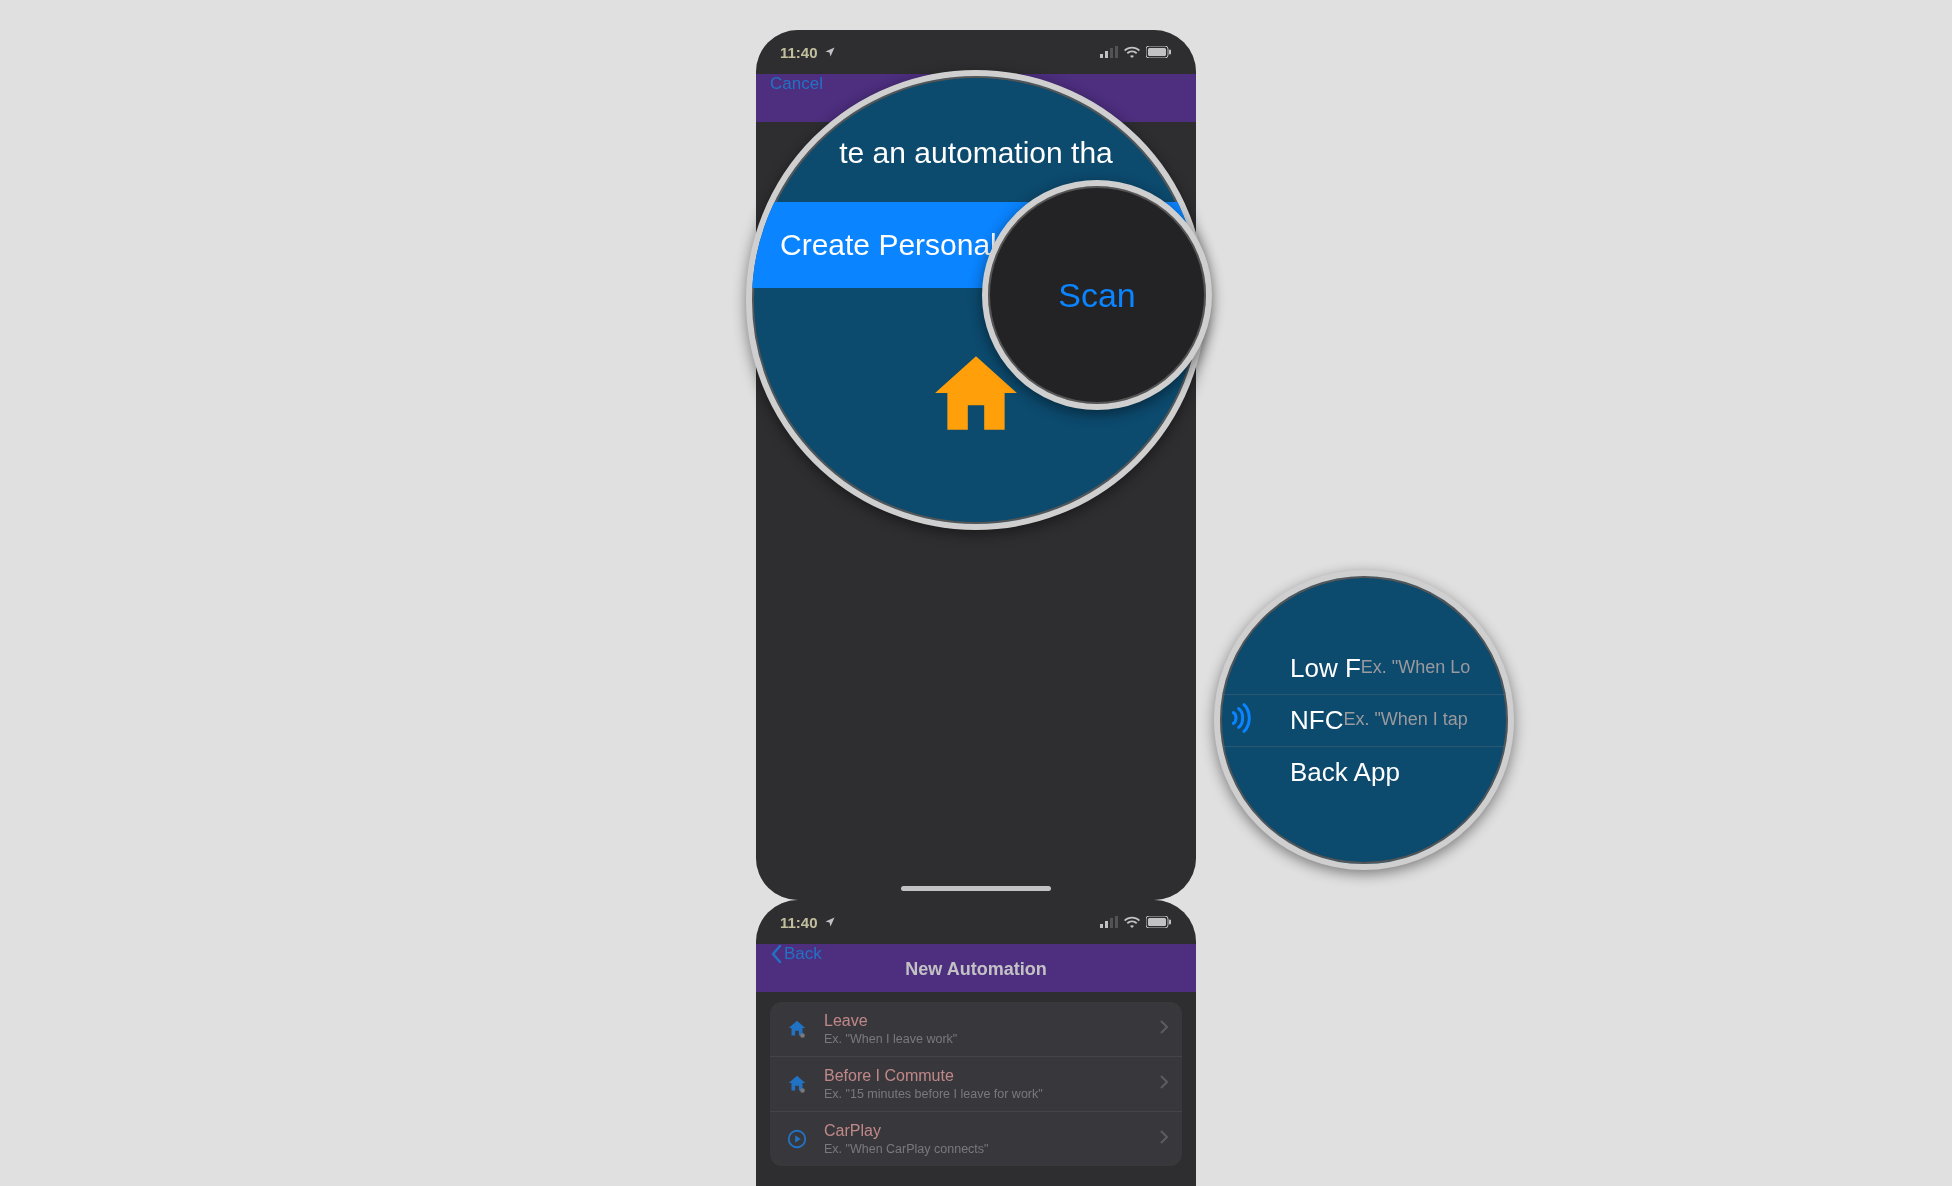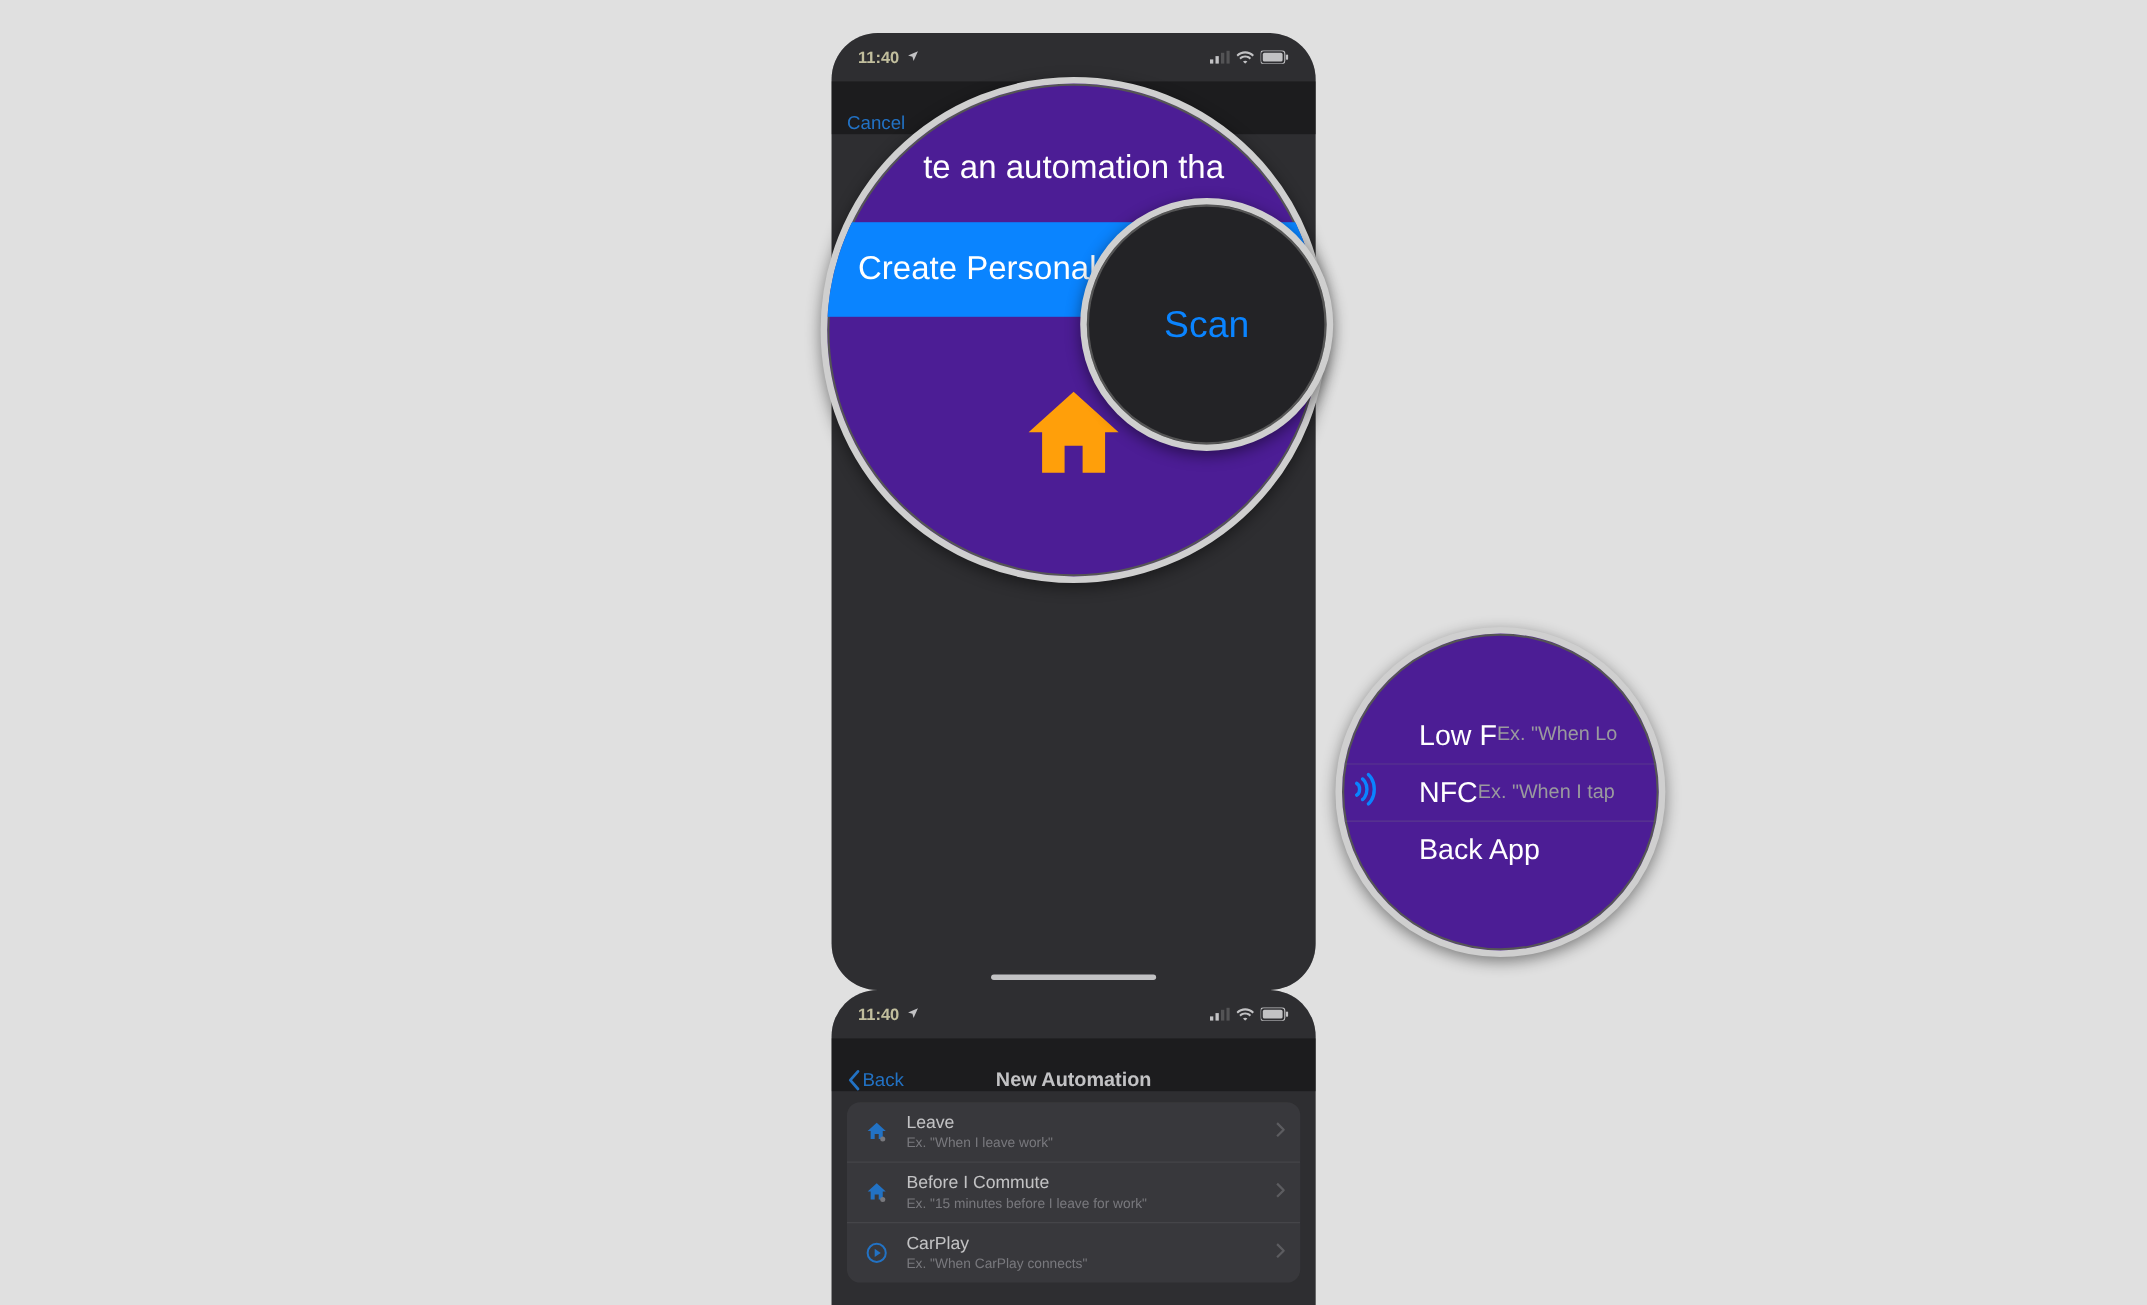--- a/index.html
+++ b/index.html
@@ -29,25 +29,25 @@
     padding: 0 24px;
     color: #fef9c3;
     font-size: 15px;
     font-weight: 600;
   }
   .status-left { display:flex; align-items:center; gap:6px;}
   .status-right { display:flex; align-items:center; gap:6px; }
   .signal svg, .wifi svg, .battery svg { display:block; }
   .nav {
     display:flex;
-    align-items:flex-end;
+    align-items:flex-start;
     justify-content:space-between;
     height:48px;
     padding: 0 14px;
-    background:#000000;
+    background:#4c1d95;
     color:#fff;
   }
   .nav .side { width: 90px; display:flex; align-items:center; }
   .nav .side.right { justify-content:flex-end; }
   .nav .title { font-size: 18px; font-weight:600;margin-top:15px; }
   .nav .blue { color:#0a84ff; font-size:17px; display:flex; align-items:center; gap:2px;}
 
   .content { padding: 10px 0 0 0; overflow:hidden; height: calc(100% - 92px); position:relative; }
   .bigbtn {
     display:block;
@@ -75,21 +75,21 @@
     display:flex;
     align-items:center;
     padding: 10px 14px;
     gap:14px;
     border-bottom:1px solid rgba(120,120,128,.25);
     position:relative;
   }
   .row:last-child{ border-bottom:none;}
   .row .icon-box { width:26px; display:flex; justify-content:center; color:#0a84ff;}
   .row .texts { flex:1; }
-  .row .label { color:#ffffff; font-size:16px; }
+  .row .label { color:#fca5a5; font-size:16px; }
   .row .sub { color:#8e8e93; font-size:12.5px; margin-top:2px;}
   .row .chev { color:#636366; }
   .section-title {
     color:#aeaeb2;
     font-size:18px;
     font-weight:600;
     padding: 6px 24px 10px 24px;
   }
 
   .home-indicator {
@@ -100,21 +100,21 @@
     width:150px;
     height:5px;
     border-radius:4px;
     background:#fff;
   }
 
   
   .mag {
     position:absolute;
     border-radius:50%;
-    background:#4c1d95;
+    background:#0c4a6e;
     border: 6px solid #cfcfcf;
     box-shadow: inset 0 0 0 2px #555, 0 4px 14px rgba(0,0,0,.45);
     overflow:hidden;
     z-index:20;
     display:flex;
     flex-direction:column;
     justify-content:center;
     color:#fff;
   }
   .mag1 { width: 460px; height:460px; left:-10px; top:40px; }

